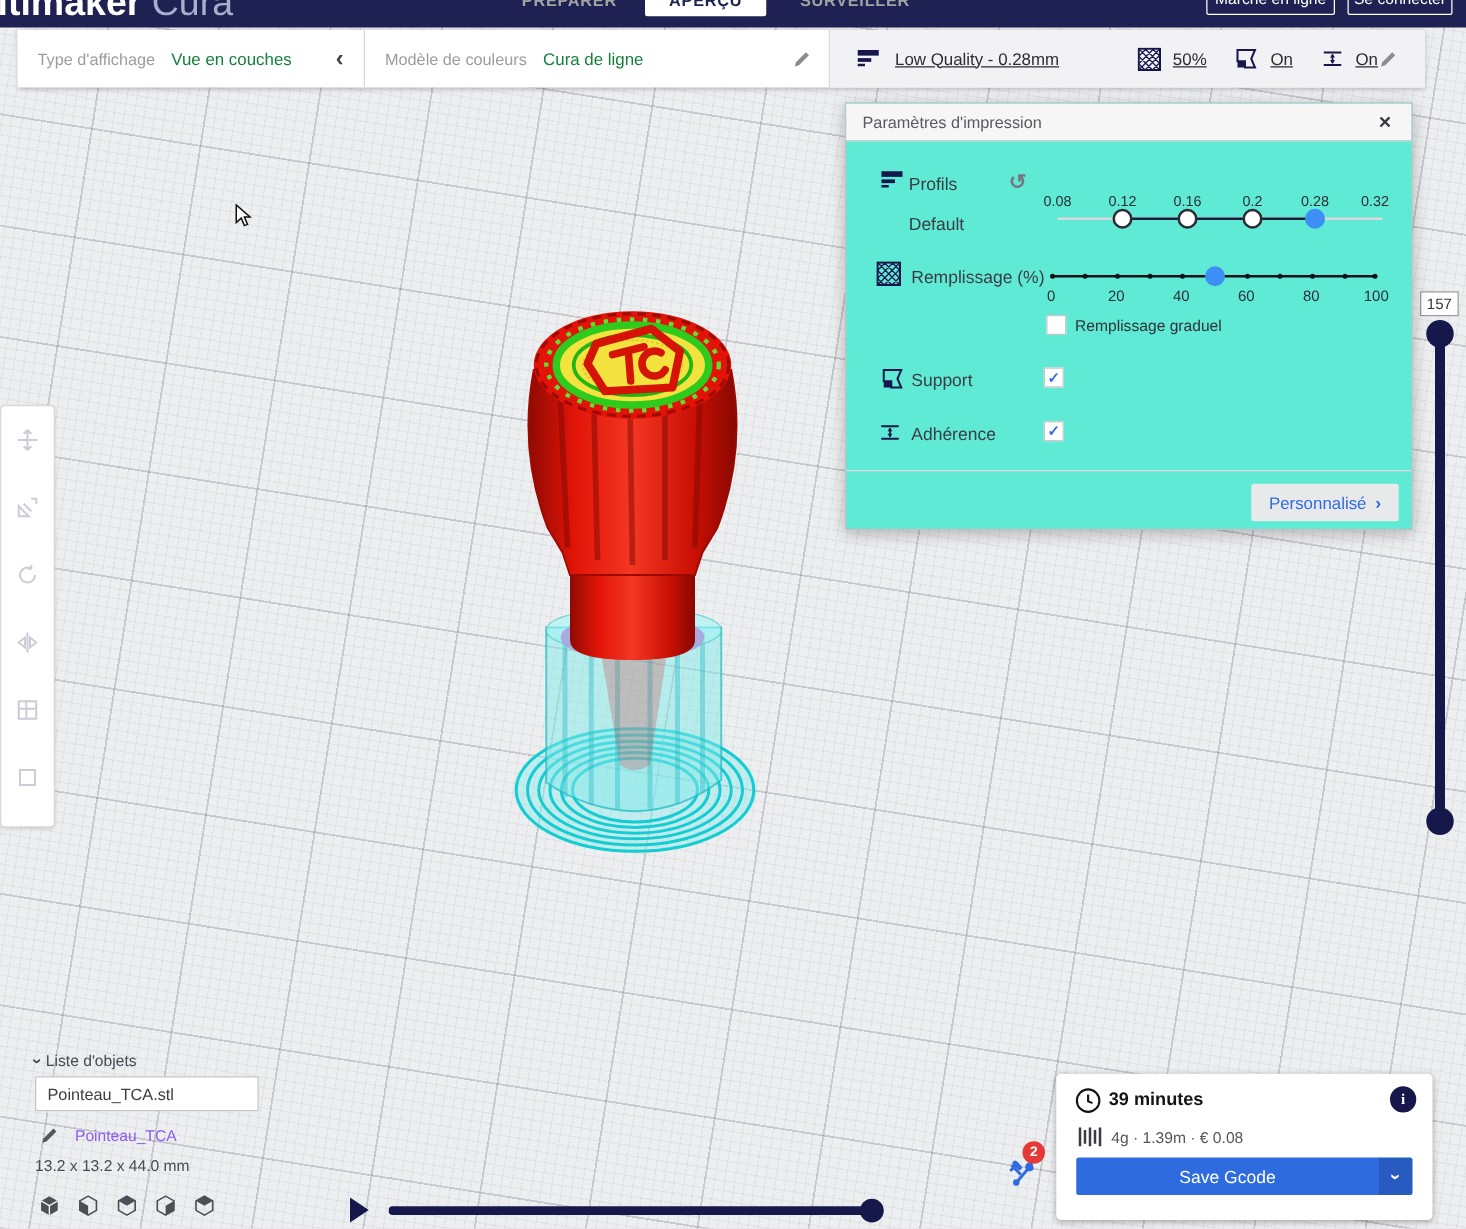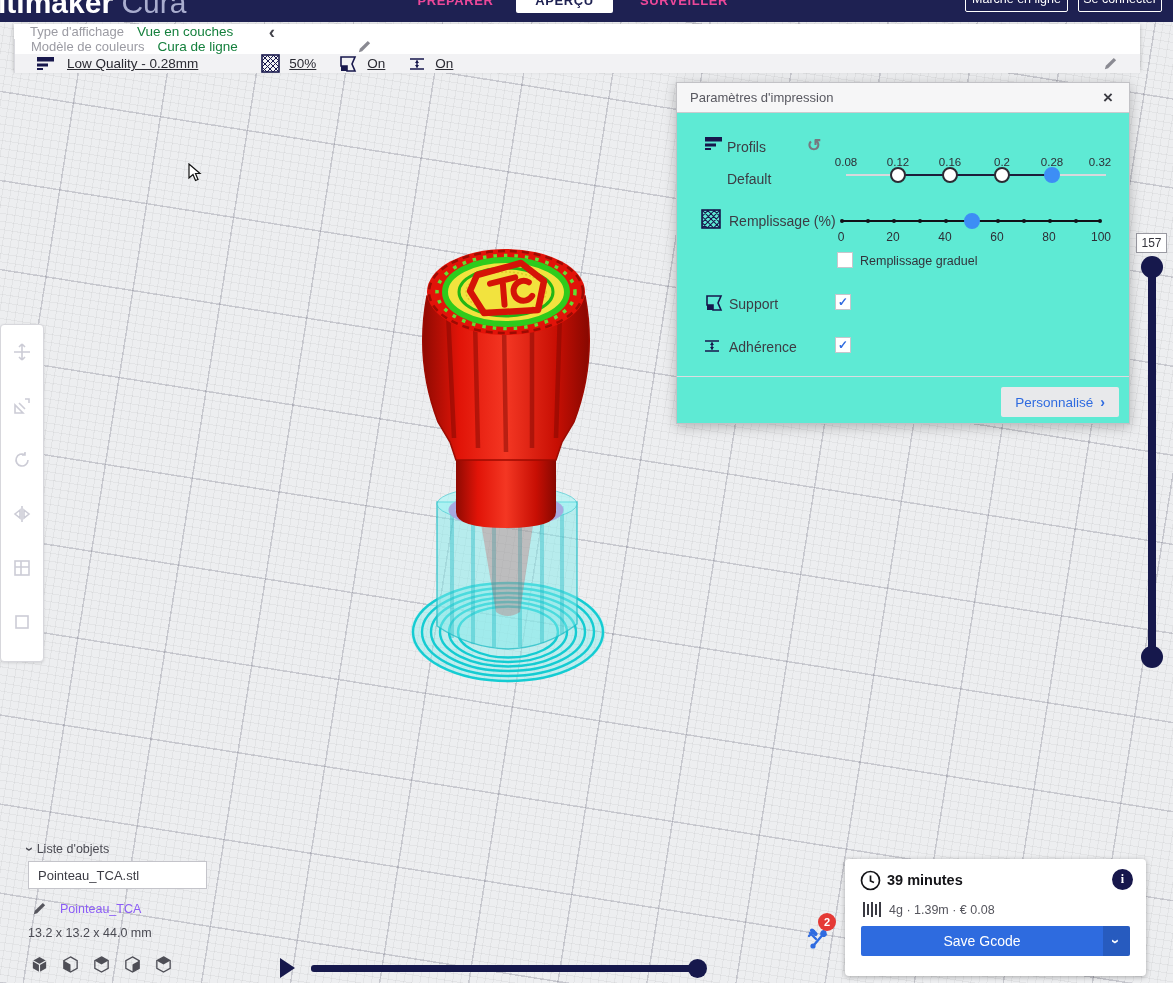--- a/index.html
+++ b/index.html
@@ -14,28 +14,28 @@
     background-image:
       repeating-linear-gradient(99deg, rgba(70,70,95,0.18) 0 1.5px, transparent 1.5px 88px),
       repeating-linear-gradient(9deg,  rgba(70,70,95,0.18) 0 1.5px, transparent 1.5px 88px),
       repeating-linear-gradient(99deg, rgba(0,0,0,0.045) 0 1px, transparent 1px 8px),
       repeating-linear-gradient(9deg,  rgba(0,0,0,0.045) 0 1px, transparent 1px 8px);
   }
   
   .topbar { position:absolute; left:0; top:0; width:1173px; height:22px; background:#1e2152; overflow:hidden; z-index:30; }
   .logo { position:absolute; left:-2px; top:-14px; font-size:30px; font-weight:bold; color:#fff; letter-spacing:0; white-space:nowrap; }
   .logo .light { font-weight:300; color:#a9adce; }
-  .tab { position:absolute; top:0; height:24px; color:#ec4899; font-size:13px; font-weight:bold; letter-spacing:0.6px; text-align:center; }
+  .tab { position:absolute; top:0; height:24px; color:#a3a3a3; font-size:13px; font-weight:bold; letter-spacing:0.6px; text-align:center; }
   .tab .t-inner { position:relative; top:-7px; }
   .tab.active { background:#fff; color:#1e2152; border-radius:0 0 2px 2px; }
   .top-btn { position:absolute; top:-15px; height:27px; border:1px solid #fff; border-radius:2px; color:#fff; font-size:12.5px;
     display:flex; align-items:center; justify-content:center; background:transparent; }
   
   .subbar { position:absolute; left:14px; top:24px; width:1126px; height:46px; background:#fff;
-    box-shadow:0 1px 4px rgba(0,0,0,0.25); display:flex; align-items:stretch; z-index:25;flex-direction:column; }
+    box-shadow:0 1px 4px rgba(0,0,0,0.25); display:flex; align-items:stretch; z-index:25; }
   .sub-sec { display:flex; align-items:center; position:relative; }
   .sub-sec + .sub-sec { border-left:1px solid #d9d9de; }
   .sub-label { color:#9b9ba3; font-size:13px; }
   .sub-value { color:#15803d; font-size:13.5px; }
   .chev { color:#44444c; font-size:19px; line-height:1; font-weight:bold; }
   .pencil-ic { width:15px; height:15px; }
   .sec3 { background:#f2f2f4; }
   .sum-txt { color:#2b2b33; font-size:13.5px;text-decoration:underline; }
   
   .panel { position:absolute; left:676px; top:82px; width:454px; height:342px; background:#5eead4;

